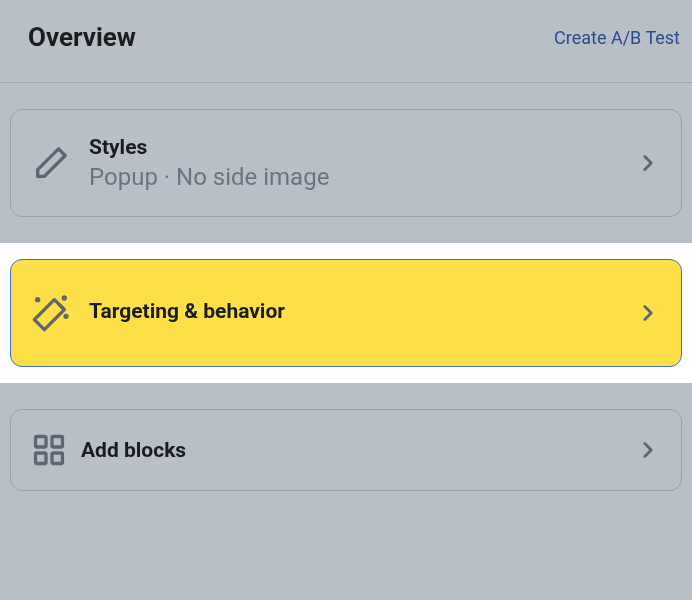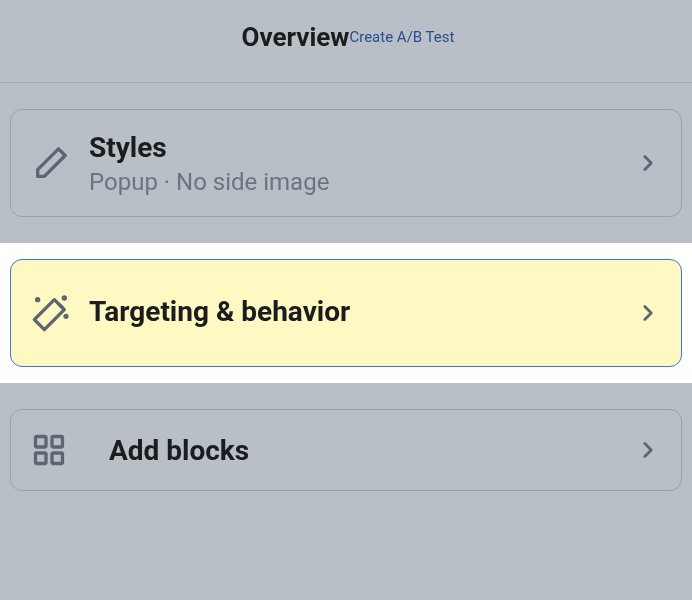--- a/index.html
+++ b/index.html
@@ -9,32 +9,32 @@
     }
     body {
       font-family: -apple-system, BlinkMacSystemFont, "Segoe UI", Roboto, Helvetica, Arial, sans-serif;
       background: #b8bfc7;
       width: 692px;
       height: 600px;
       overflow: hidden;
     }
     .header {
       display: flex;
-      justify-content: center;
+      justify-content: space-between;
       align-items: center;
-      padding: 22px 12px 30px 16px;
+      padding: 22px 12px 30px 28px;
       border-bottom: 1px solid #a3aab3;
     }
     .page-title {
       font-size: 26px;
       font-weight: 700;
       color: #1a1c1e;
     }
     .create-link {
-      font-size: 15px;
+      font-size: 18px;
       color: #2b4d8c;
       cursor: pointer;
       text-decoration: none;
     }
     .content {
       padding: 26px 10px 0 10px;
     }
     .card {
       display: flex;
       align-items: center;
@@ -46,59 +46,58 @@
       cursor: pointer;
       min-height: 108px;
     }
     .selected-outer {
       background: #ffffff;
       margin: 0 -10px 26px -10px;
       padding: 16px 10px;
     }
     .card.selected {
       border: 1.5px solid #3b72d9;
-      background: #fef9c3;
+      background: #fde047;
       margin-bottom: 0;
     }
     .card.plain {
       min-height: 82px;
       padding: 22px 20px;
     }
     .card-icon {
       width: 40px;
       height: 40px;
       flex-shrink: 0;
       color: #5c6570;
       display: flex;
       align-items: center;
       justify-content: center;
       margin-right: 18px;
     }
     .card-body {
       flex: 1;
     }
     .card-title {
-      font-size: 28px;
+      font-size: 21px;
       font-weight: 700;
       color: #1a1c1e;
       margin-bottom: 4px;
     }
     .card-subtitle {
       font-size: 24px;
       color: #6b7480;
     }
     .chevron {
       width: 26px;
       height: 26px;
       color: #5c6570;
       flex-shrink: 0;
     }
     .card.plain .card-title {
       margin-bottom: 0;
-      margin-left: 28px;
     }
     .card.plain .card-icon {
       width: 36px;
       height: 36px;
       margin-right: 14px;
     }
   </style>
 </head>
 <body>
 

